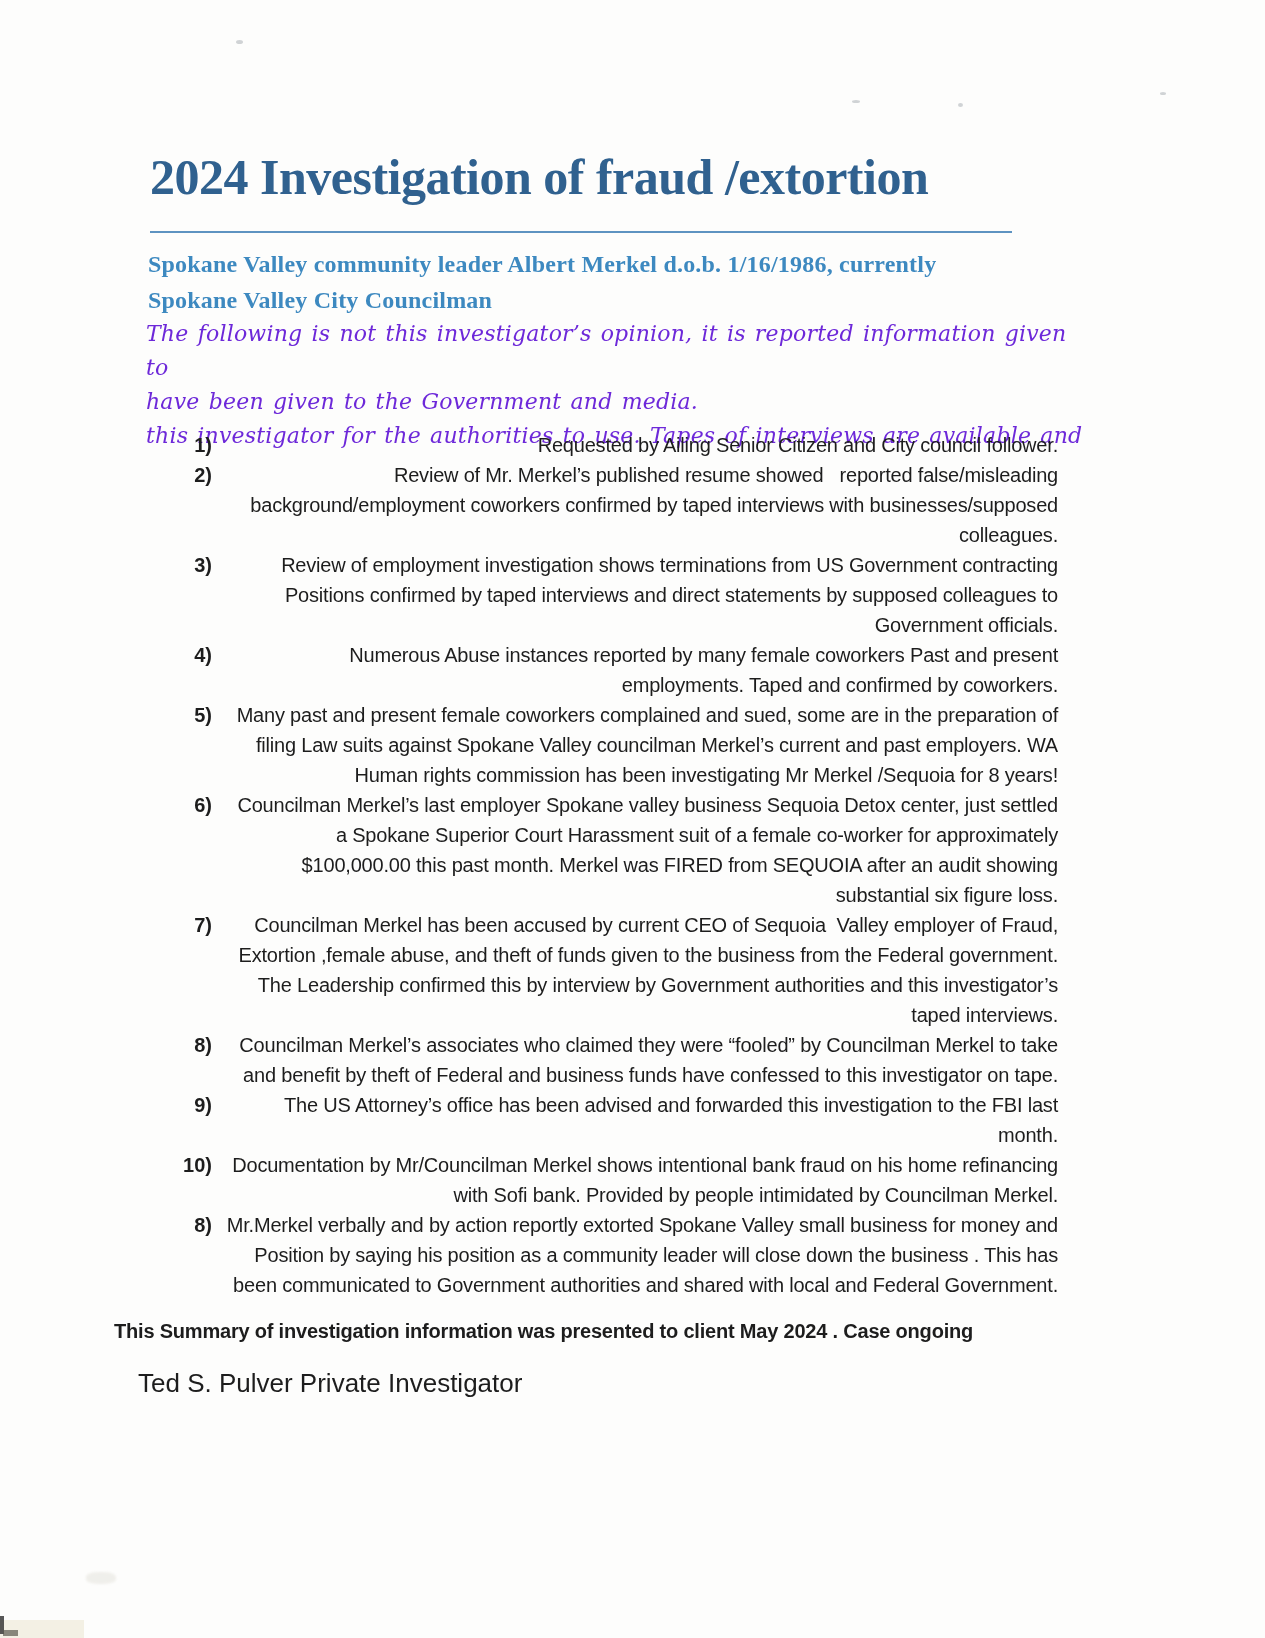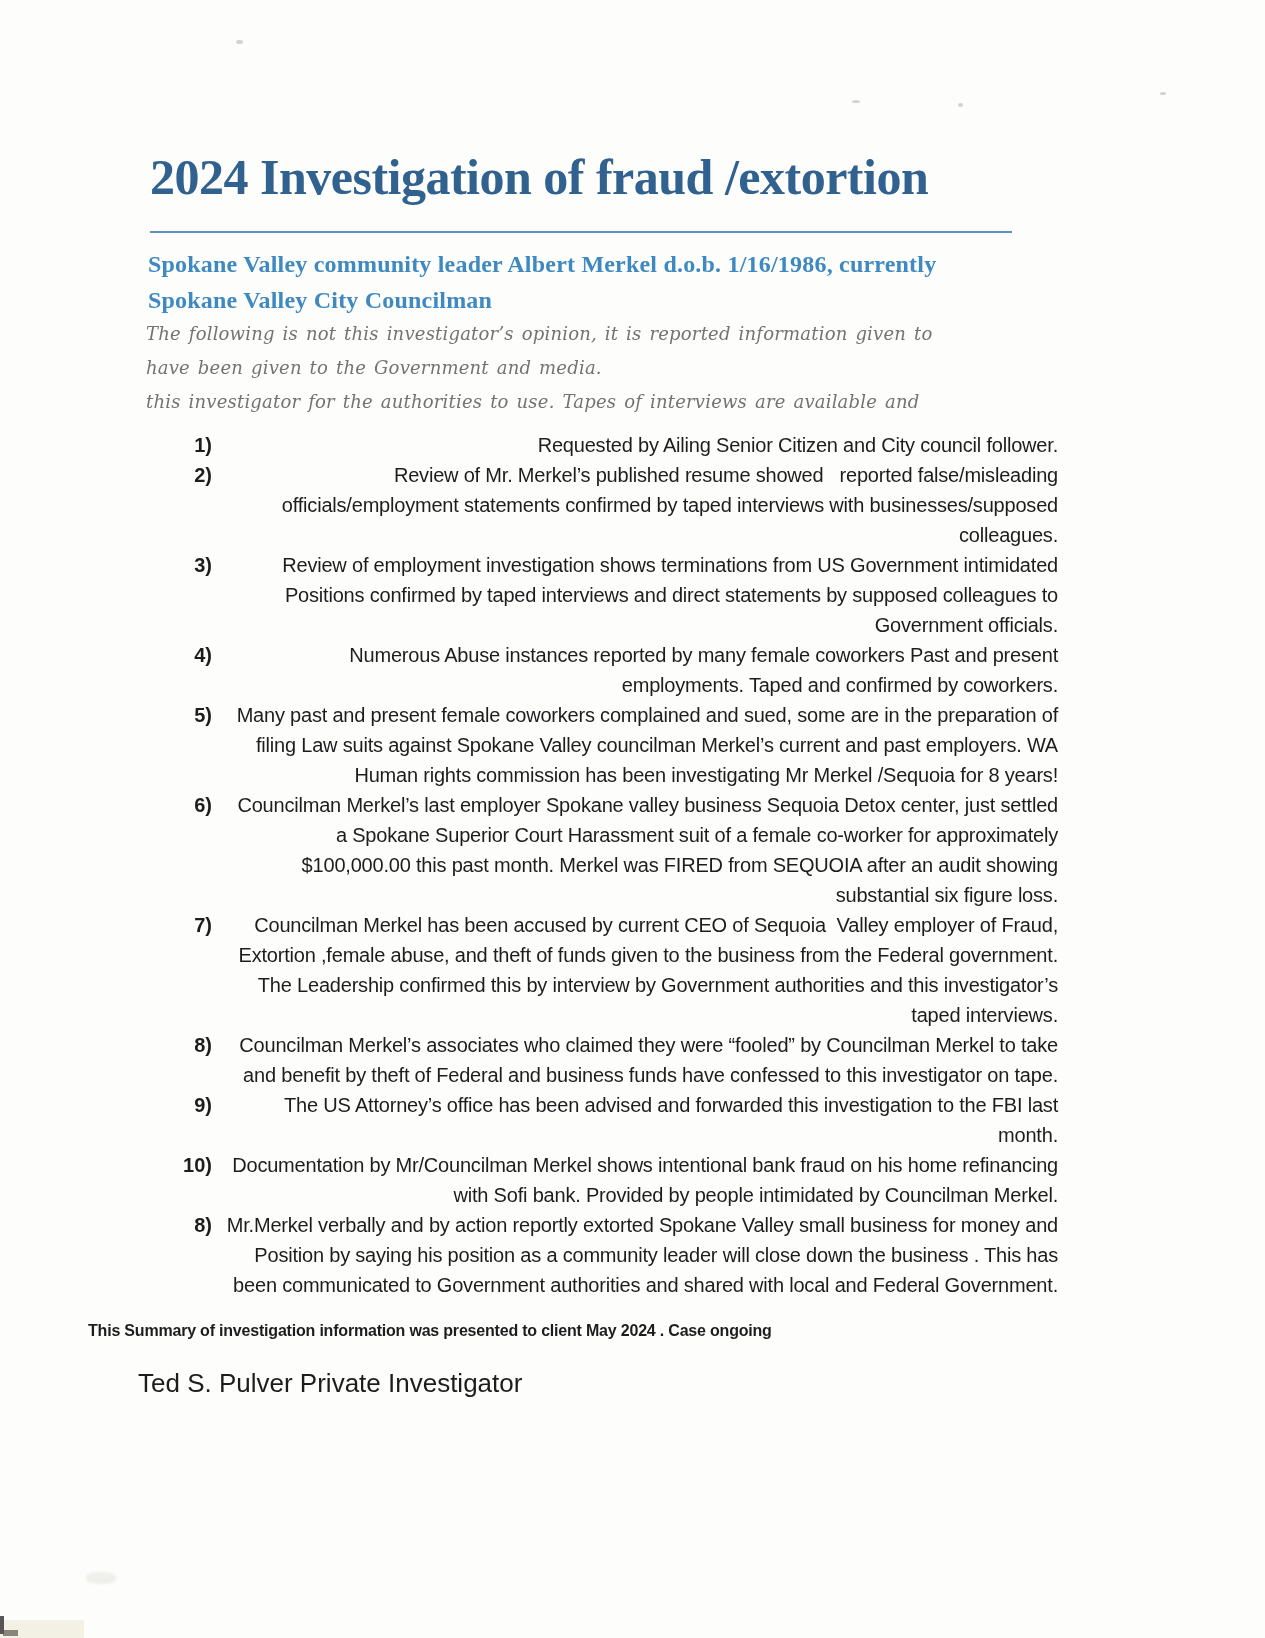--- a/index.html
+++ b/index.html
@@ -52,22 +52,22 @@
     letter-spacing: 0.2px;
   }
   
   .doc-disclaimer {
     position: absolute;
     left: 146px;
     top: 317px;
     width: 950px;
     font-family: "DejaVu Serif", serif;
     font-style: italic;
-    font-size: 18px;
-    color: #737373;
+    font-size: 22px;
+    color: #6d28d9;
     line-height: 34px;
     word-spacing: 2px;
     letter-spacing: 0.2px;
   }
   
   .doc-body {
     position: absolute;
     left: 0;
     top: 430px;
     width: 1265px;
@@ -91,24 +91,24 @@
   .li-text {
     margin-left: 13px;
     width: 833px;
     font-size: 20px;
     line-height: 30px;
     letter-spacing: -0.2px;
     white-space: pre-wrap;
     text-align: right;
   }
   .doc-summary {
-    margin-left: 88px;
+    margin-left: 114px;
     margin-top: 16px;
     width: 900px;
-    font-size: 16px;
+    font-size: 20px;
     line-height: 30px;
     font-weight: 600;
     letter-spacing: -0.2px;
   }
   .doc-signature {
     margin-left: 138px;
     margin-top: 22px;
     width: 600px;
     font-size: 26px;
     line-height: 30px;
@@ -182,25 +182,25 @@
   </div>
 
   <div class="doc-body">
     <div class="num-list">
       <div class="li-row">
         <span class="li-num">1)</span>
         <span class="li-text">Requested by Ailing Senior Citizen and City council follower.</span>
       </div>
       <div class="li-row">
         <span class="li-num">2)</span>
-        <span class="li-text">Review of Mr. Merkel’s published resume showed   reported false/misleading officials/employment statements confirmed by taped interviews with businesses/supposed colleagues.</span>
+        <span class="li-text">Review of Mr. Merkel’s published resume showed   reported false/misleading background/employment coworkers confirmed by taped interviews with businesses/supposed colleagues.</span>
       </div>
       <div class="li-row">
         <span class="li-num">3)</span>
-        <span class="li-text">Review of employment investigation shows terminations from US Government intimidated Positions confirmed by taped interviews and direct statements by supposed colleagues to Government officials.</span>
+        <span class="li-text">Review of employment investigation shows terminations from US Government contracting Positions confirmed by taped interviews and direct statements by supposed colleagues to Government officials.</span>
       </div>
       <div class="li-row">
         <span class="li-num">4)</span>
         <span class="li-text">Numerous Abuse instances reported by many female coworkers Past and present employments. Taped and confirmed by coworkers.</span>
       </div>
       <div class="li-row">
         <span class="li-num">5)</span>
         <span class="li-text">Many past and present female coworkers complained and sued, some are in the preparation of filing Law suits against Spokane Valley councilman Merkel’s current and past employers. WA Human rights commission has been investigating Mr Merkel /Sequoia for 8 years!</span>
       </div>
       <div class="li-row">

